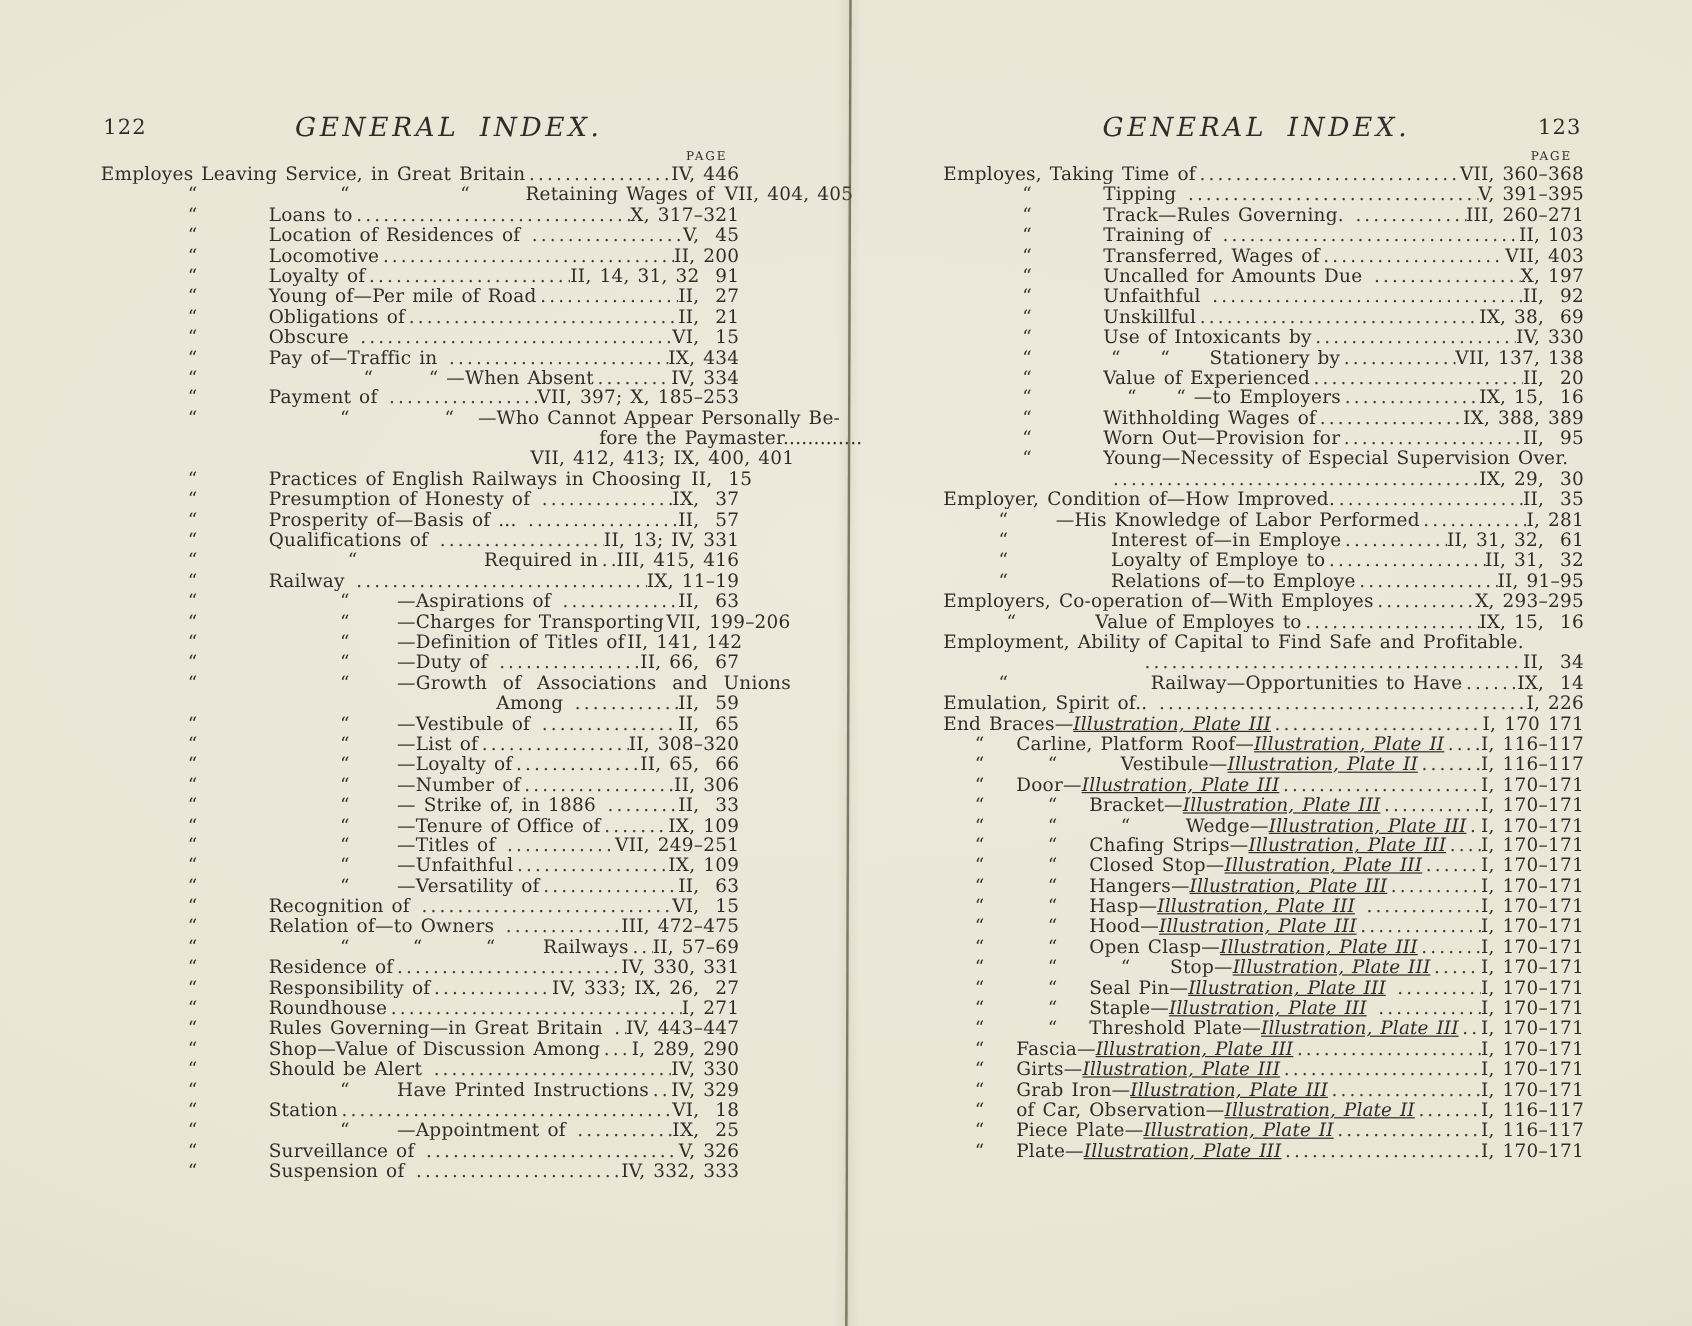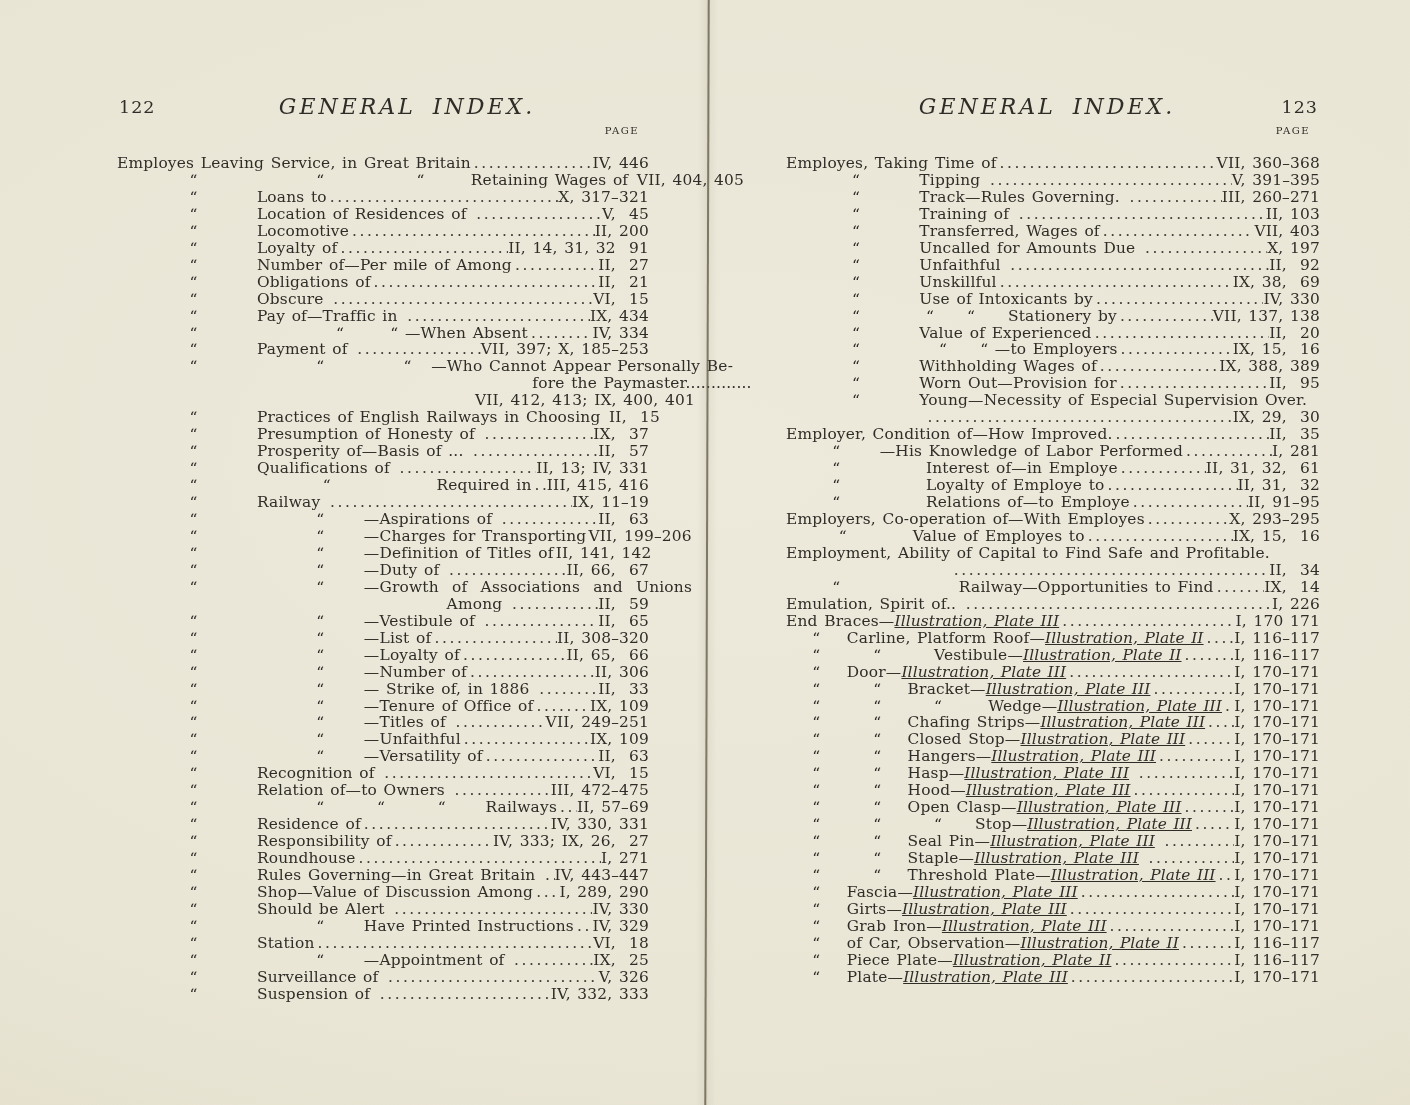--- a/index.html
+++ b/index.html
@@ -26,42 +26,42 @@
       rgba(96,90,68,0.06) 62%,
       rgba(96,90,68,0) 100%);
     transform: rotate(0.12deg);
   }
   .fold-core {
     position:absolute; top:-10px; bottom:-10px; left:706px; width:1.5px;
     background: rgba(90,84,62,0.72);
     transform: rotate(0.18deg);
   }
   .page { position:absolute; top:97px; }
-  .page-left  { left:117px; width:532px; }
+  .page-left  { left:84px; width:532px; }
   .page-right { left:786px; width:534px; }
 
   .page-head { position:relative; height:21px; }
   .pagenum { font-size:17.5px; line-height:20px; letter-spacing:1px; }
   .page-left  .pagenum { position:absolute; left:2px; top:0; }
   .page-right .pagenum { position:absolute; right:2px; top:0;margin-left:40px; }
   .running-head {
     position:absolute; left:0; right:0; top:0; text-align:center;
     font-style:italic; font-size:22px; line-height:20px;
     letter-spacing:3px; word-spacing:7px;
   }
   .page-left  .running-head { transform: translateX(24px); }
   .page-right .running-head { transform: translateX(-6px); }
 
   .collabel {
     margin-top:7px; height:12px; line-height:12px;
     text-align:right; padding-right:10px;
     font-size:10px; letter-spacing:1.5px;
   }
 
-  .entries { margin-top:18px; font-size:15.4px; line-height:16.95px;
+  .entries { margin-top:0; font-size:15.4px; line-height:16.95px;
              letter-spacing:0.2px; word-spacing:1.5px; }
   .row { display:flex; align-items:baseline; }
   .t { white-space:pre; }
   .t i { font-style:italic; letter-spacing:0.1px;text-decoration:underline; }
   .ld { flex:1 1 auto; overflow:hidden; white-space:nowrap;
         color:rgba(47,45,39,0.92); padding:0 1px; }
   .ld::after {
     content:"........................................................................................................................................";
     letter-spacing:2.6px; margin-left:2px;
   }
@@ -103,21 +103,21 @@
           <span class="t"><span>           “         Locomotive</span></span>
           <span class="ld"></span>
           <span class="r">II, 200</span>
         </div>
         <div class="row">
           <span class="t"><span>           “         Loyalty of</span></span>
           <span class="ld"></span>
           <span class="r">II, 14, 31, 32  91</span>
         </div>
         <div class="row">
-          <span class="t"><span>           “         Number of—Per mile of Among</span></span>
+          <span class="t"><span>           “         Young of—Per mile of Road</span></span>
           <span class="ld"></span>
           <span class="r">II,  27</span>
         </div>
         <div class="row">
           <span class="t"><span>           “         Obligations of</span></span>
           <span class="ld"></span>
           <span class="r">II,  21</span>
         </div>
         <div class="row">
           <span class="t"><span>           “         Obscure </span></span>
@@ -451,21 +451,21 @@
         </div>
         <div class="row">
           <span class="t"><span>Employment, Ability of Capital to Find Safe and Profitable.</span></span>
         </div>
         <div class="row">
           <span class="t"><span>                         </span></span>
           <span class="ld"></span>
           <span class="r">II,  34</span>
         </div>
         <div class="row">
-          <span class="t"><span>       “                  Railway—Opportunities to Find</span></span>
+          <span class="t"><span>       “                  Railway—Opportunities to Have</span></span>
           <span class="ld"></span>
           <span class="r">IX,  14</span>
         </div>
         <div class="row">
           <span class="t"><span>Emulation, Spirit of.. </span></span>
           <span class="ld"></span>
           <span class="r">I, 226</span>
         </div>
         <div class="row">
           <span class="t"><span>End Braces—</span><i>Illustration, Plate III</i><span></span></span>

